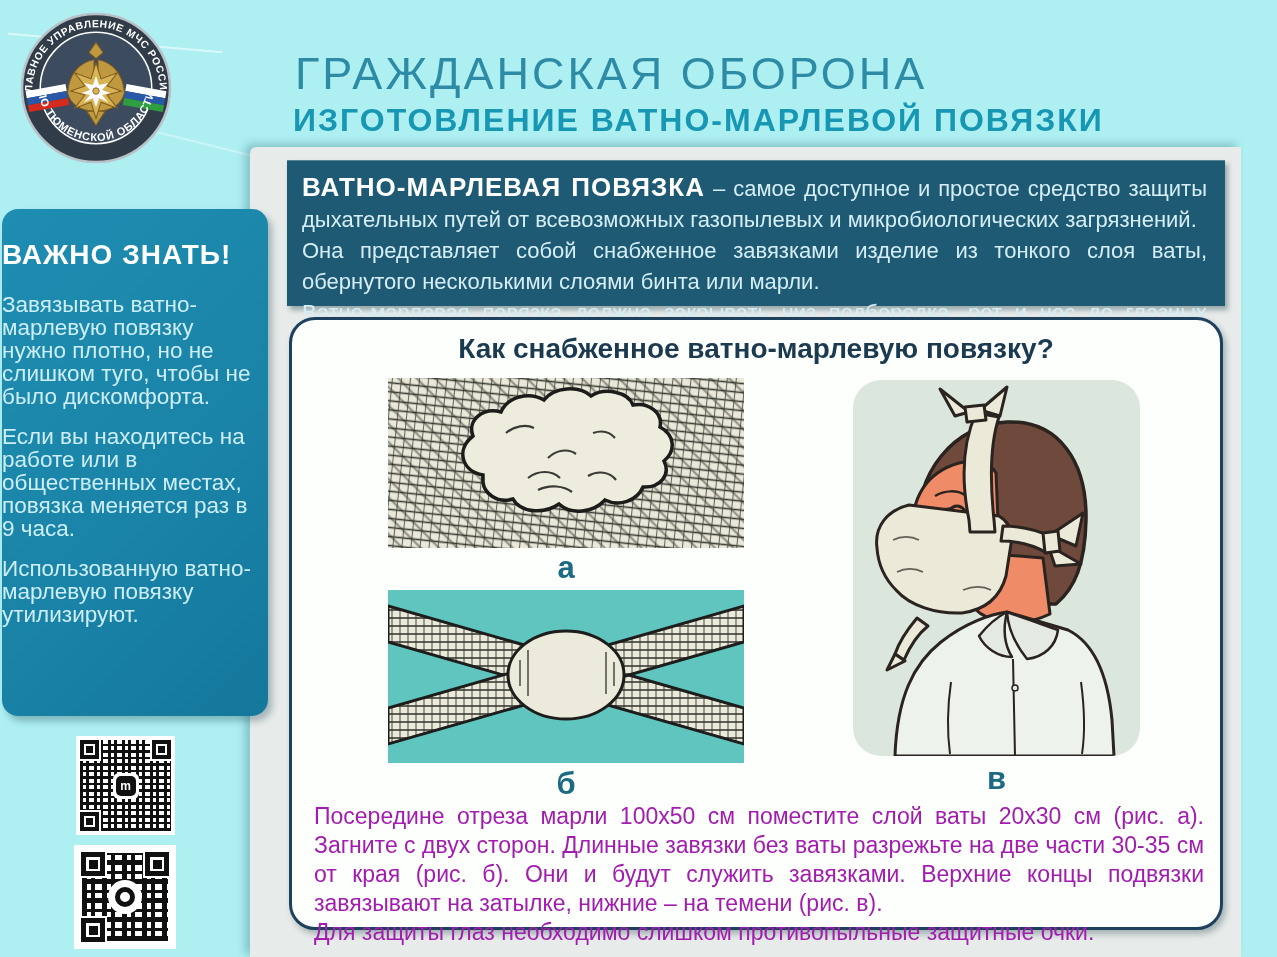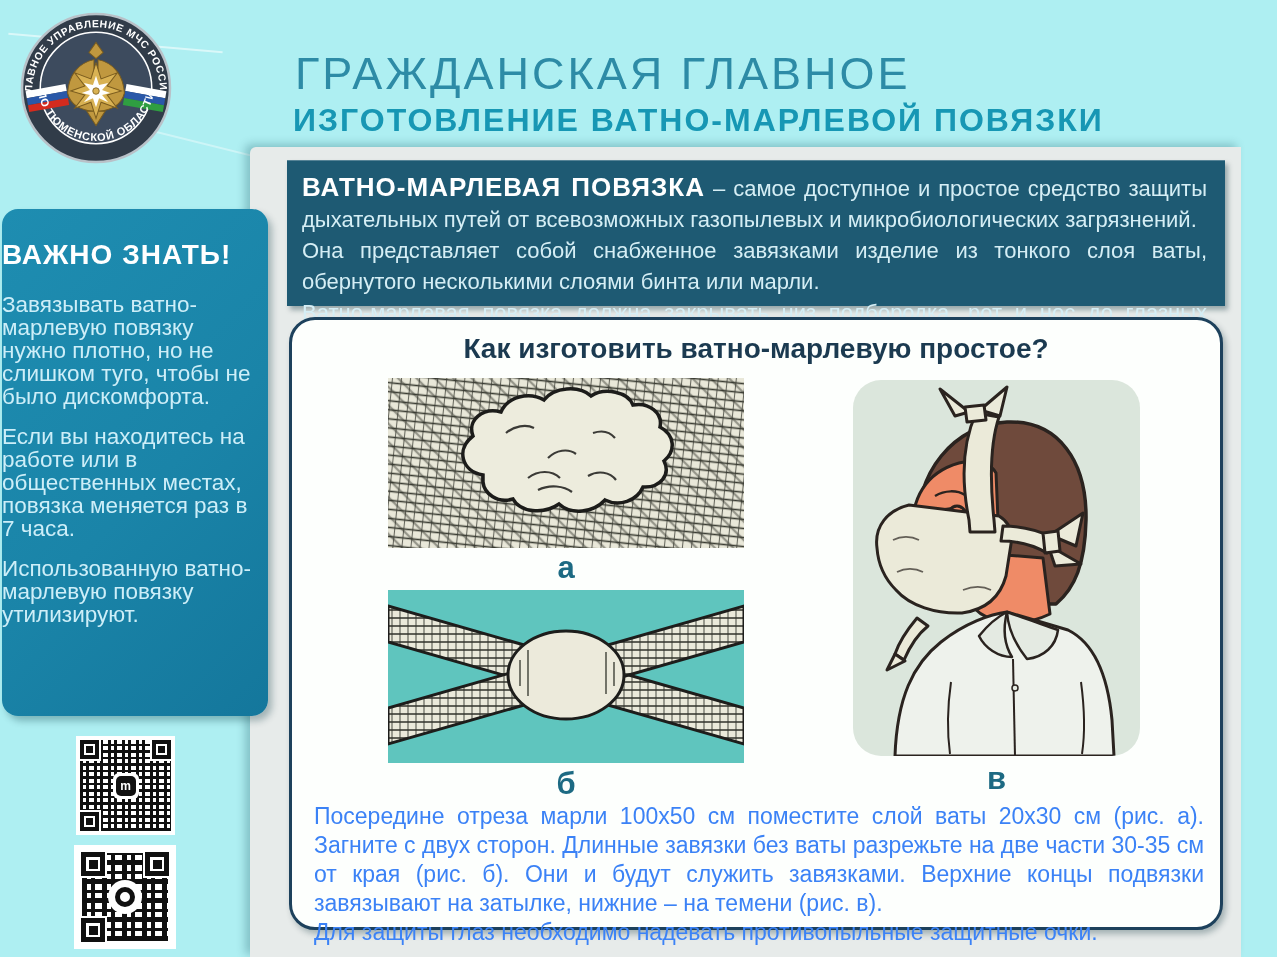--- a/index.html
+++ b/index.html
@@ -61,21 +61,21 @@
           background:#dbe6dc; border-radius:28px; overflow:hidden; }
   .fig-v svg{ display:block; width:100%; height:100%; }
   .fig-label{
     position:absolute; font-size:31px; font-weight:700; color:#1d6a83; text-align:center;
   }
   .lbl-a{ left:96px; top:230px; width:356px; }
   .lbl-b{ left:96px; top:446px; width:356px; }
   .lbl-v{ left:561px; top:441px; width:287px; }
   .howto-text{
     position:absolute; left:22px; top:482px; width:890px;
-    font-size:23px; line-height:29px; color:#3b82f6;
+    font-size:23px; line-height:29px; color:#a21caf;
   }
   .howto-text p.just{ text-align:justify; }
 
   
   .sidebar{
     position:absolute; left:2px; top:209px; width:266px; height:507px;
     background:linear-gradient(135deg,#1e8db1 0%,#1a84a8 55%,#14779c 100%);
     border-radius:16px; box-shadow:4px 5px 7px rgba(0,50,60,.3);
     padding:30px 16px 0 0; color:#cdeef8; overflow:hidden;
   }
@@ -157,33 +157,33 @@
       <path id="ring-bottom" d="M 18,80 A 58,58 0 0 0 132,80"></path>
     </defs>
     <text fill="#ffffff" font-size="10.2" font-weight="700" letter-spacing="0.6" font-family="Liberation Sans, sans-serif">
       <textPath href="#ring-top" startOffset="50%" text-anchor="middle">ГЛАВНОЕ УПРАВЛЕНИЕ МЧС РОССИИ</textPath>
     </text>
     <text fill="#ffffff" font-size="10.8" font-weight="700" letter-spacing="0.8" font-family="Liberation Sans, sans-serif">
       <textPath href="#ring-bottom" startOffset="50%" text-anchor="middle">ПО ТЮМЕНСКОЙ ОБЛАСТИ</textPath>
     </text>
   </svg>
 
-  <div class="page-title">ГРАЖДАНСКАЯ ГЛАВНОЕ</div>
+  <div class="page-title">ГРАЖДАНСКАЯ ОБОРОНА</div>
   <div class="page-subtitle">ИЗГОТОВЛЕНИЕ ВАТНО-МАРЛЕВОЙ ПОВЯЗКИ</div>
 
   <div class="panel"></div>
 
   <div class="intro-box">
     <p><b class="lead">ВАТНО-МАРЛЕВАЯ ПОВЯЗКА</b><span> – самое доступное и простое средство  защиты дыхательных путей от всевозможных газопылевых и микробиологических загрязнений.</span></p>
     <p>Она представляет собой снабженное завязками изделие из тонкого слоя ваты, обернутого несколькими слоями бинта или марли.</p>
     <p>Ватно-марлевая повязка должна закрывать низ подбородка, рот и нос до глазных впадин.</p>
   </div>
 
   <div class="howto-box">
-    <div class="howto-title">Как изготовить ватно-марлевую простое?</div>
+    <div class="howto-title">Как снабженное ватно-марлевую повязку?</div>
 
     <svg class="fig fig-a" viewBox="0 0 356 170">
       <defs>
         <pattern id="weave-a" width="9" height="9" patternUnits="userSpaceOnUse" patternTransform="rotate(6)">
           <rect width="9" height="9" fill="#e9e8d9"></rect>
           <path d="M0,4.5 H9" stroke="#3a3c33" stroke-width="1.6"></path>
           <path d="M4.5,0 V9" stroke="#3a3c33" stroke-width="1.1" opacity=".75"></path>
         </pattern>
         <pattern id="diag-a" width="13" height="13" patternUnits="userSpaceOnUse" patternTransform="rotate(45)">
           <path d="M0,6 H13" stroke="#2f312a" stroke-width="2.4" opacity=".45"></path>
@@ -266,28 +266,28 @@
 
           <path d="M64,238 C54,250 46,262 42,274 L51,280 C57,266 65,254 75,246 Z" fill="#ebead9" stroke-width="3"></path>
           <path d="M42,274 L34,290 L52,281 Z" fill="#ebead9" stroke-width="3"></path>
         </g>
       </svg>
     </div>
     <div class="fig-label lbl-v">в</div>
 
     <div class="howto-text">
       <p class="just">Посередине отреза марли 100х50 см поместите слой ваты 20х30 см (рис. а). Загните с двух сторон. Длинные завязки без ваты разрежьте на две части 30-35 см от края (рис. б). Они и будут служить завязками. Верхние концы подвязки завязывают на затылке, нижние – на темени (рис. в).</p>
-      <p>Для защиты глаз необходимо надевать противопыльные защитные очки.</p>
+      <p>Для защиты глаз необходимо слишком противопыльные защитные очки.</p>
     </div>
   </div>
 
   <div class="sidebar">
     <h2>ВАЖНО ЗНАТЬ!</h2>
     <p>Завязывать ватно-марлевую повязку нужно плотно, но не слишком туго, чтобы не было дискомфорта.</p>
-    <p>Если вы находитесь на работе или в общественных местах, повязка меняется раз в 7 часа.</p>
+    <p>Если вы находитесь на работе или в общественных местах, повязка меняется раз в 9 часа.</p>
     <p>Использованную ватно-марлевую повязку утилизируют.</p>
   </div>
 
   <div class="qr qr1">
     <div class="pat"></div>
     <div class="finder tl"></div>
     <div class="finder tr"></div>
     <div class="finder bl"></div>
     <div class="qr-logo">
       <div class="chip">m</div>

